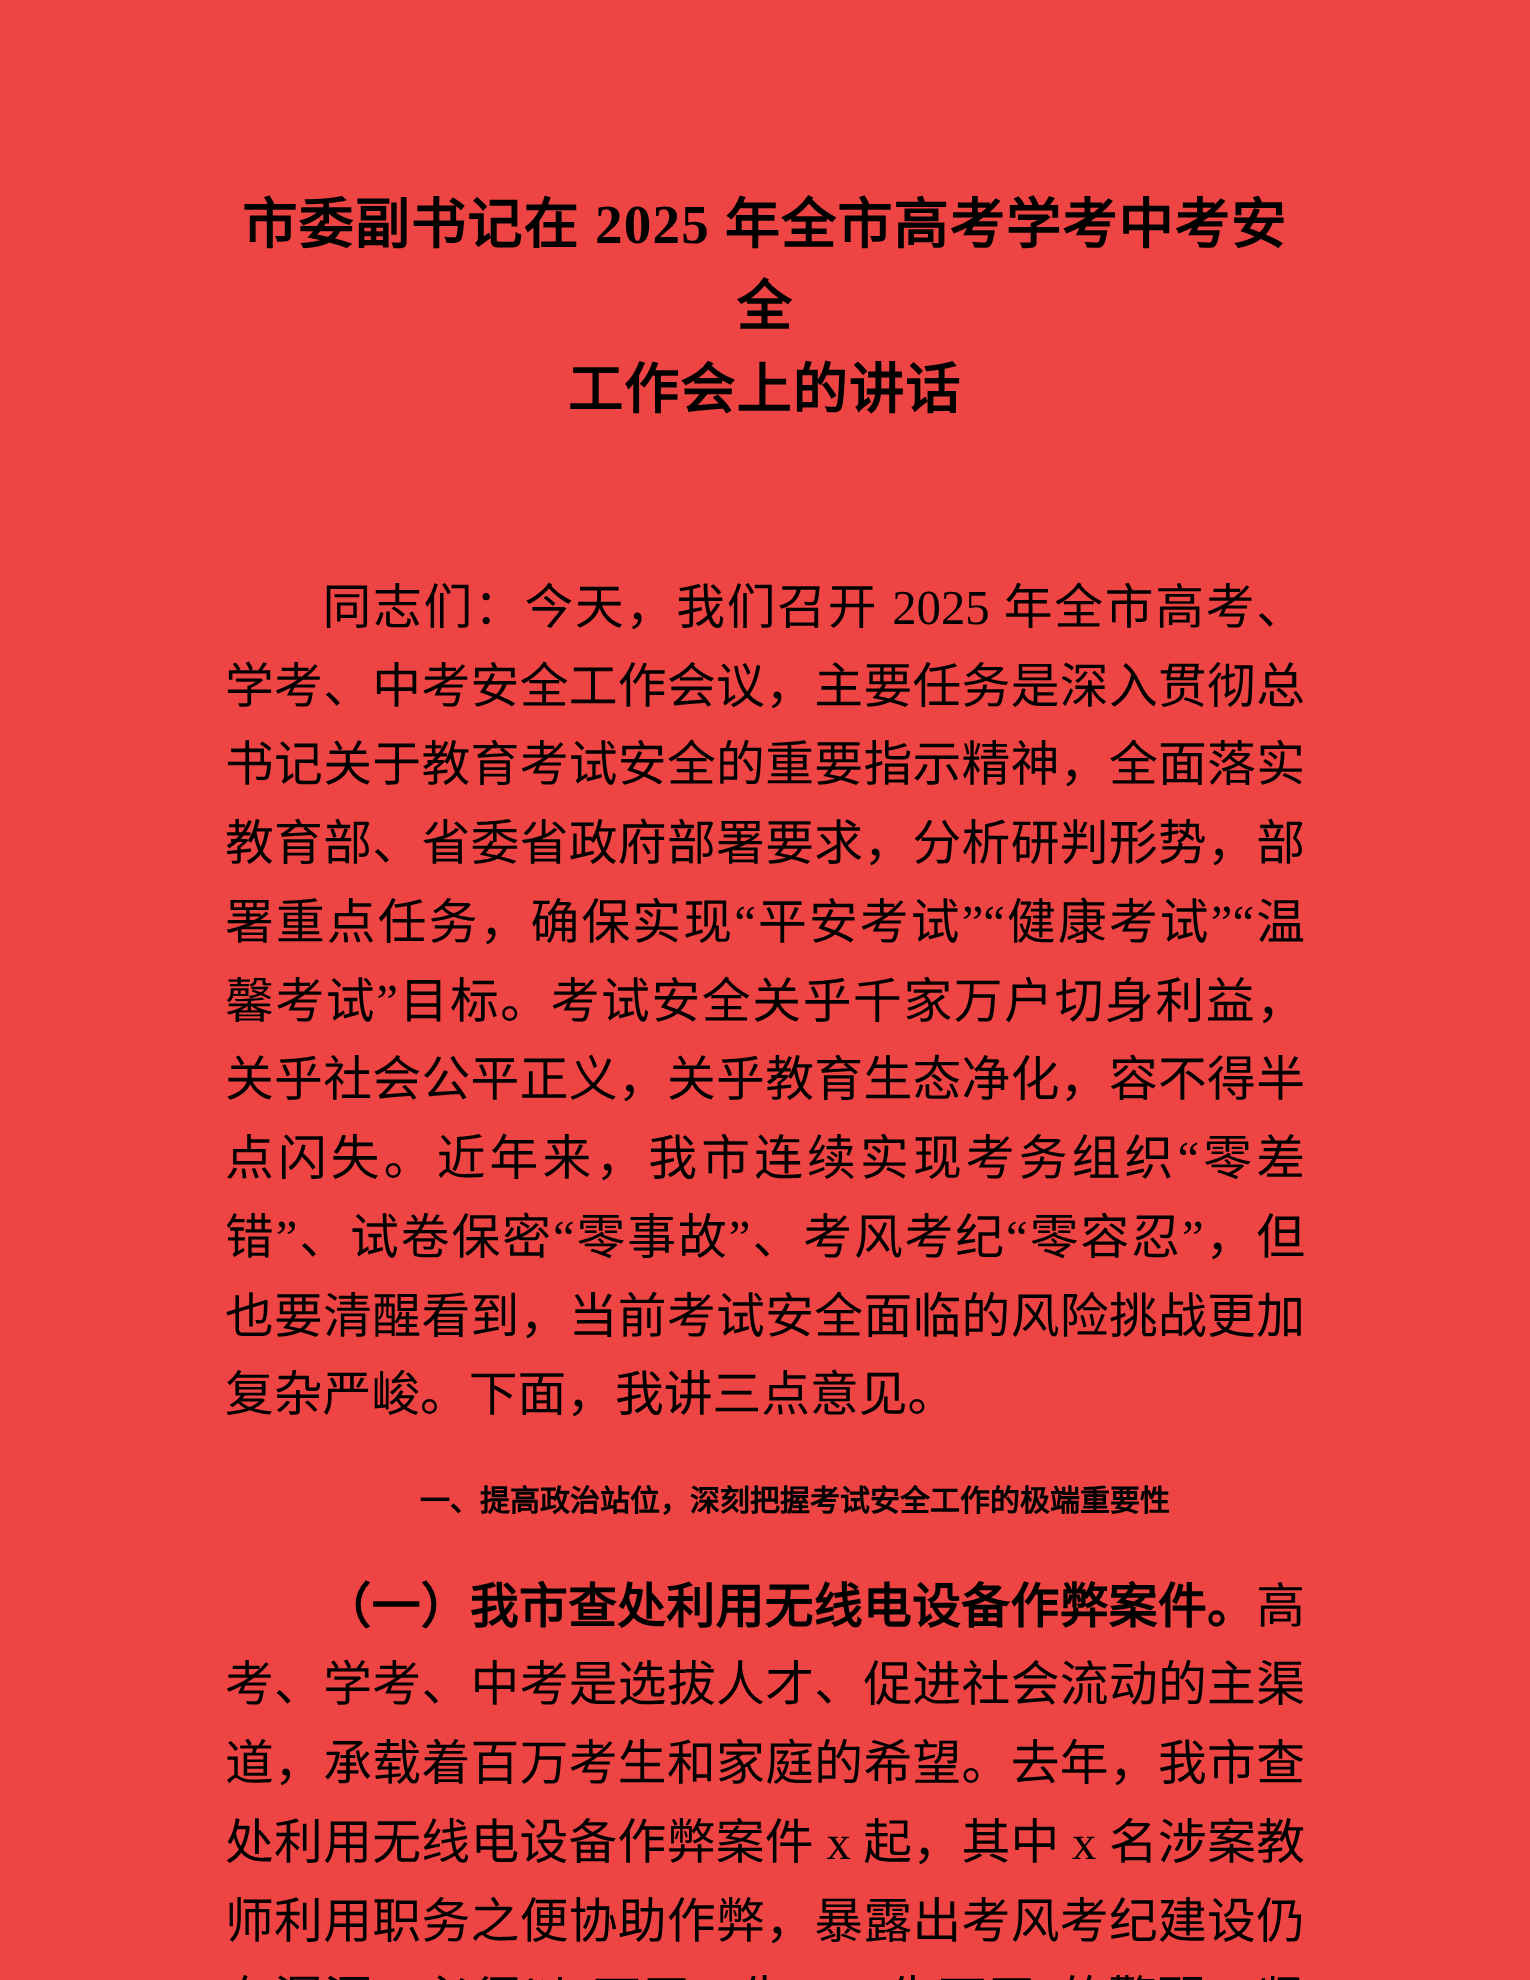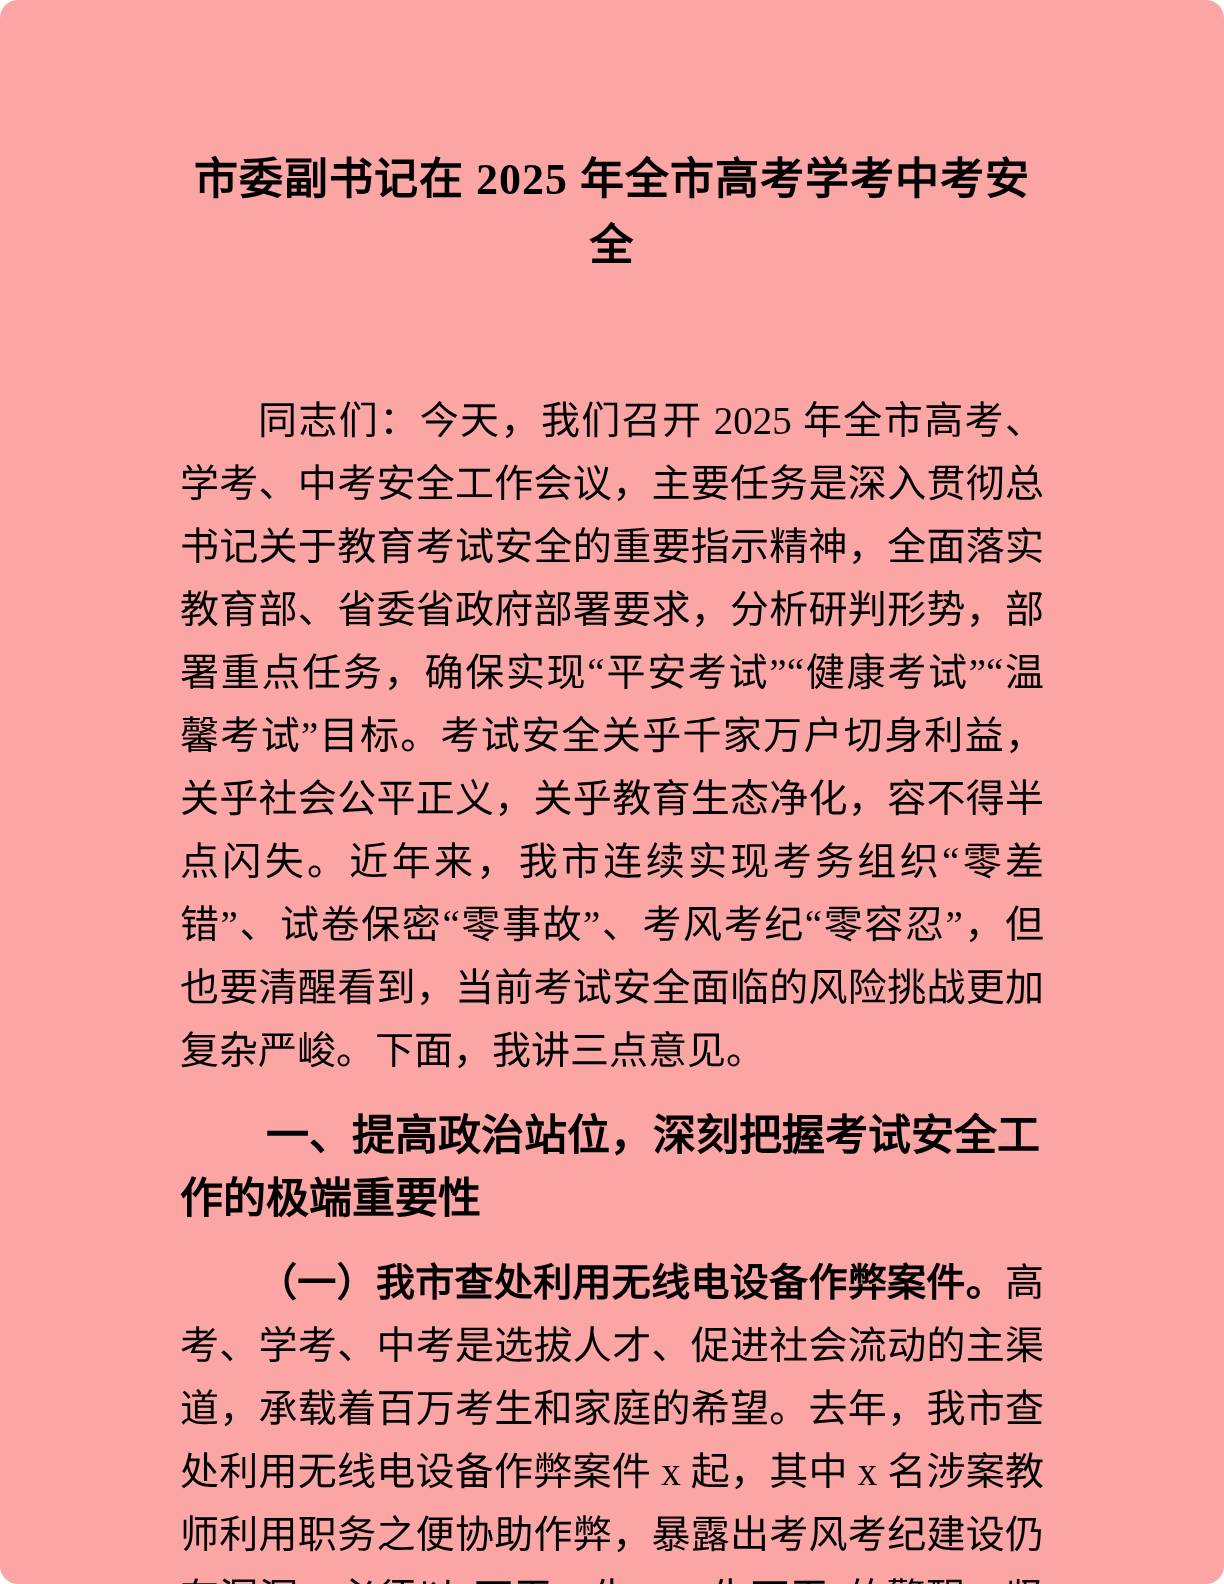--- a/index.html
+++ b/index.html
@@ -5,27 +5,26 @@
   html, body {
     margin: 0;
     padding: 0;
     background: #ffffff;
   }
   .page {
     position: relative;
     width: 1224px;
     height: 1584px;
     margin: 0;
-    background: #fca5a5;
+    background: #ef4444;
     color: #000000;
     box-sizing: border-box;
     padding: 147px 180px 0 180px;
     overflow: hidden;
     font-family: "Liberation Serif", "DejaVu Serif", serif;
-    border-radius: 18px;
   }
   .doc-title {
     margin: 0 0 110px 0;
     font-size: 44px;
     line-height: 66px;
     font-weight: bold;
     text-align: center;
     letter-spacing: 1px;
     font-family: "Liberation Serif", "DejaVu Serif", serif;
   }
@@ -36,38 +35,39 @@
     margin: 0;
     font-size: 39px;
     line-height: 63px;
     text-align: justify;
     text-justify: inter-character;
     text-indent: 2em;
     font-family: "Liberation Serif", "DejaVu Serif", serif;
   }
   .section-heading {
     margin: 22px 0 21px 0;
-    font-size: 43px;
+    font-size: 24px;
     line-height: 63px;
     font-weight: 700;
     text-indent: 2em;
-    text-align: left;
+    text-align: center;
     font-family: "Liberation Sans", "DejaVu Sans", sans-serif;
   }
   .para-lead {
     font-weight: 700;
     font-family: "Liberation Sans", "DejaVu Sans", sans-serif;
   }
 </style>
 </head>
 <body>
 
 <div class="page">
   <h1 class="doc-title">
     <span class="title-line">市委副书记在 2025 年全市高考学考中考安全</span>
+    <span class="title-line">工作会上的讲话</span>
   </h1>
 
   <p class="body-para">同志们：今天，我们召开 2025 年全市高考、学考、中考安全工作会议，主要任务是深入贯彻总书记关于教育考试安全的重要指示精神，全面落实教育部、省委省政府部署要求，分析研判形势，部署重点任务，确保实现“平安考试”“健康考试”“温馨考试”目标。考试安全关乎千家万户切身利益，关乎社会公平正义，关乎教育生态净化，容不得半点闪失。近年来，我市连续实现考务组织“零差错”、试卷保密“零事故”、考风考纪“零容忍”，但也要清醒看到，当前考试安全面临的风险挑战更加复杂严峻。下面，我讲三点意见。</p>
 
   <h2 class="section-heading">一、提高政治站位，深刻把握考试安全工作的极端重要性</h2>
 
   <p class="body-para"><span class="para-lead">（一）我市查处利用无线电设备作弊案件。</span><span>高考、学考、中考是选拔人才、促进社会流动的主渠道，承载着百万考生和家庭的希望。去年，我市查处利用无线电设备作弊案件 x 起，其中 x 名涉案教师利用职务之便协助作弊，暴露出考风考纪建设仍存漏洞。必须以“万无一失、一失万无”的警醒，坚决守住公平公正底线。要深刻认识到，一次作弊事件可能摧毁一个</span></p>
 </div>
 
 </body></html>

